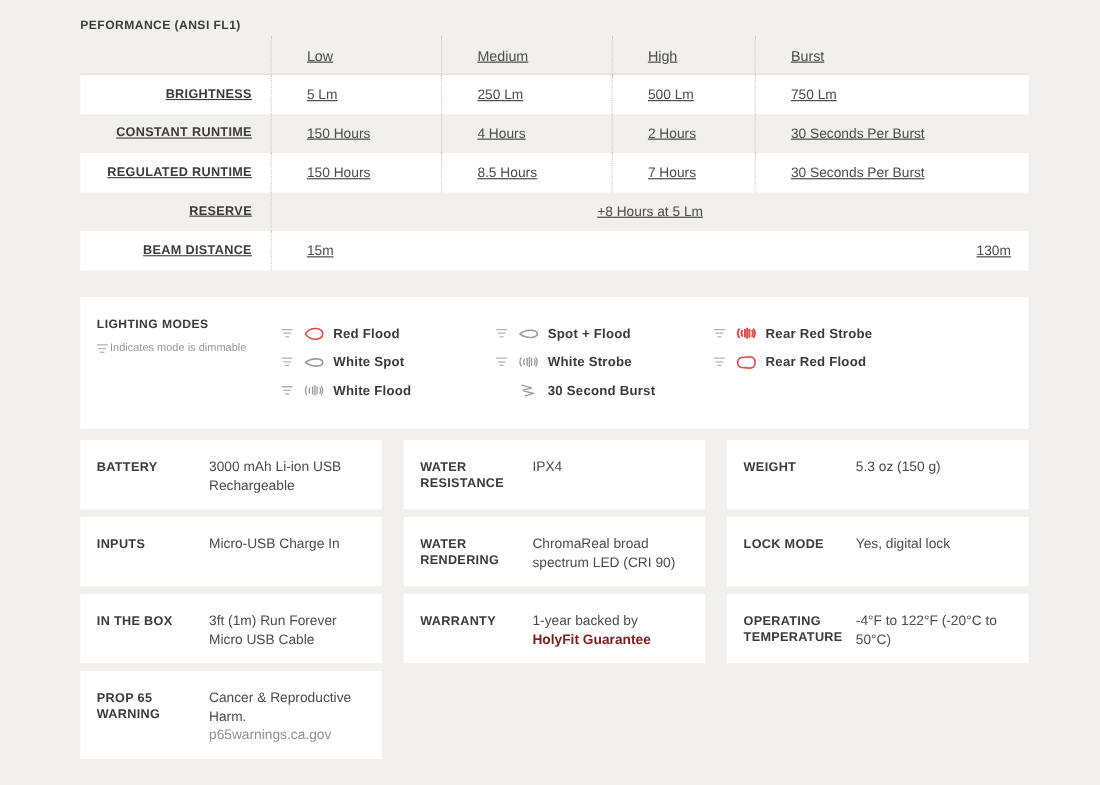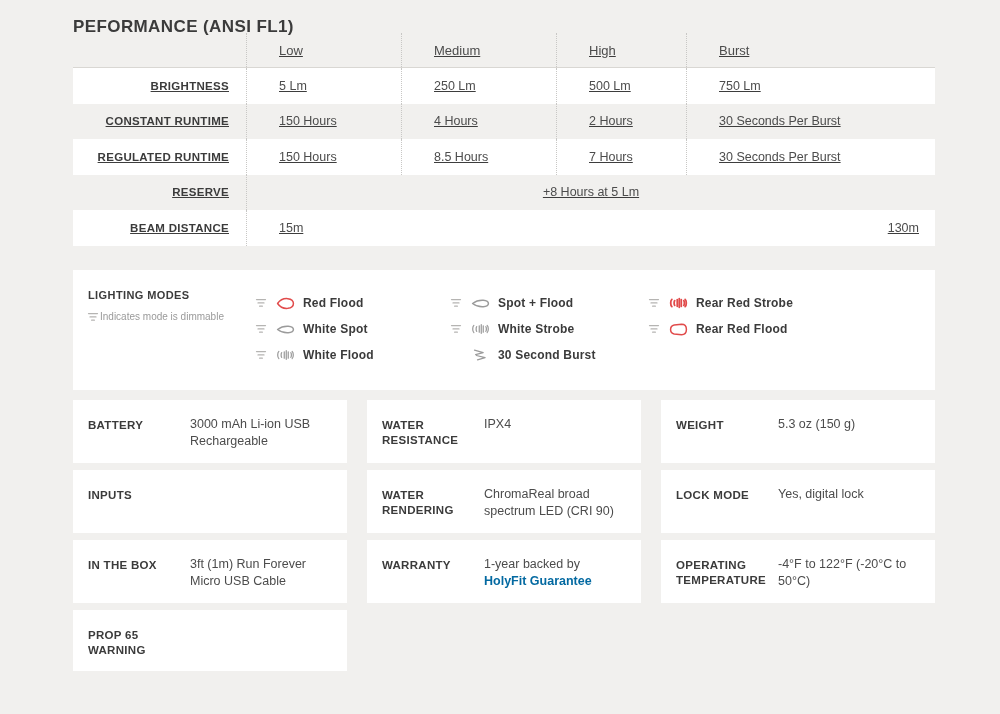--- a/index.html
+++ b/index.html
@@ -9,21 +9,21 @@
     background:#f1f0ee;
     color:#3d3d3d;
     position:relative;
     overflow:hidden;
   }
   .abs { position:absolute; }
 
   
   #perf-title {
     left:73px; top:17px;
-    font-size:17px; font-weight:bold; letter-spacing:.4px; color:#3b3b3b;
+    font-size:11px; font-weight:bold; letter-spacing:.4px; color:#3b3b3b;
   }
   #perf-table { left:73px; top:33px; width:862px;text-decoration:underline; }
   .perf-row {
     display:grid;
     grid-template-columns:173px 155px 155px 130px 1fr;
     align-items:center;
     height:35.5px;
   }
   .perf-row.header { height:35px; border-bottom:1px solid #d9d7d3; }
   .perf-row.white { background:#ffffff; }
@@ -319,20 +319,23 @@
       </div>
     </div>
     <div class="spec-card">
       <div class="spec-label">WEIGHT</div>
       <div class="spec-value">
         <div>5.3 oz (150 g)</div>
       </div>
     </div>
     <div class="spec-card">
       <div class="spec-label">INPUTS</div>
+      <div class="spec-value">
+        <div>Micro-USB Charge In</div>
+      </div>
     </div>
     <div class="spec-card">
       <div class="spec-label">WATER RENDERING</div>
       <div class="spec-value">
         <div>ChromaReal broad spectrum LED (CRI 90)</div>
       </div>
     </div>
     <div class="spec-card">
       <div class="spec-label">LOCK MODE</div>
       <div class="spec-value">
@@ -342,25 +345,29 @@
     <div class="spec-card">
       <div class="spec-label">IN THE BOX</div>
       <div class="spec-value">
         <div>3ft (1m) Run Forever Micro USB Cable</div>
       </div>
     </div>
     <div class="spec-card">
       <div class="spec-label">WARRANTY</div>
       <div class="spec-value">
         <div>1-year backed by</div>
-        <div><a href="#" class="spec-link-teal" style="color: #0369a1;">HolyFit Guarantee</a></div>
+        <div><a href="#" class="spec-link-teal" style="color: #7f1d1d;">HolyFit Guarantee</a></div>
       </div>
     </div>
     <div class="spec-card">
       <div class="spec-label">OPERATING TEMPERATURE</div>
       <div class="spec-value">
         <div>-4°F to 122°F (-20°C to 50°C)</div>
       </div>
     </div>
     <div class="spec-card">
       <div class="spec-label">PROP 65 WARNING</div>
+      <div class="spec-value">
+        <div>Cancer &amp; Reproductive Harm.</div>
+        <div><a href="#" class="spec-link-gray">p65warnings.ca.gov</a></div>
+      </div>
     </div>
   </div>
 
 </body></html>

